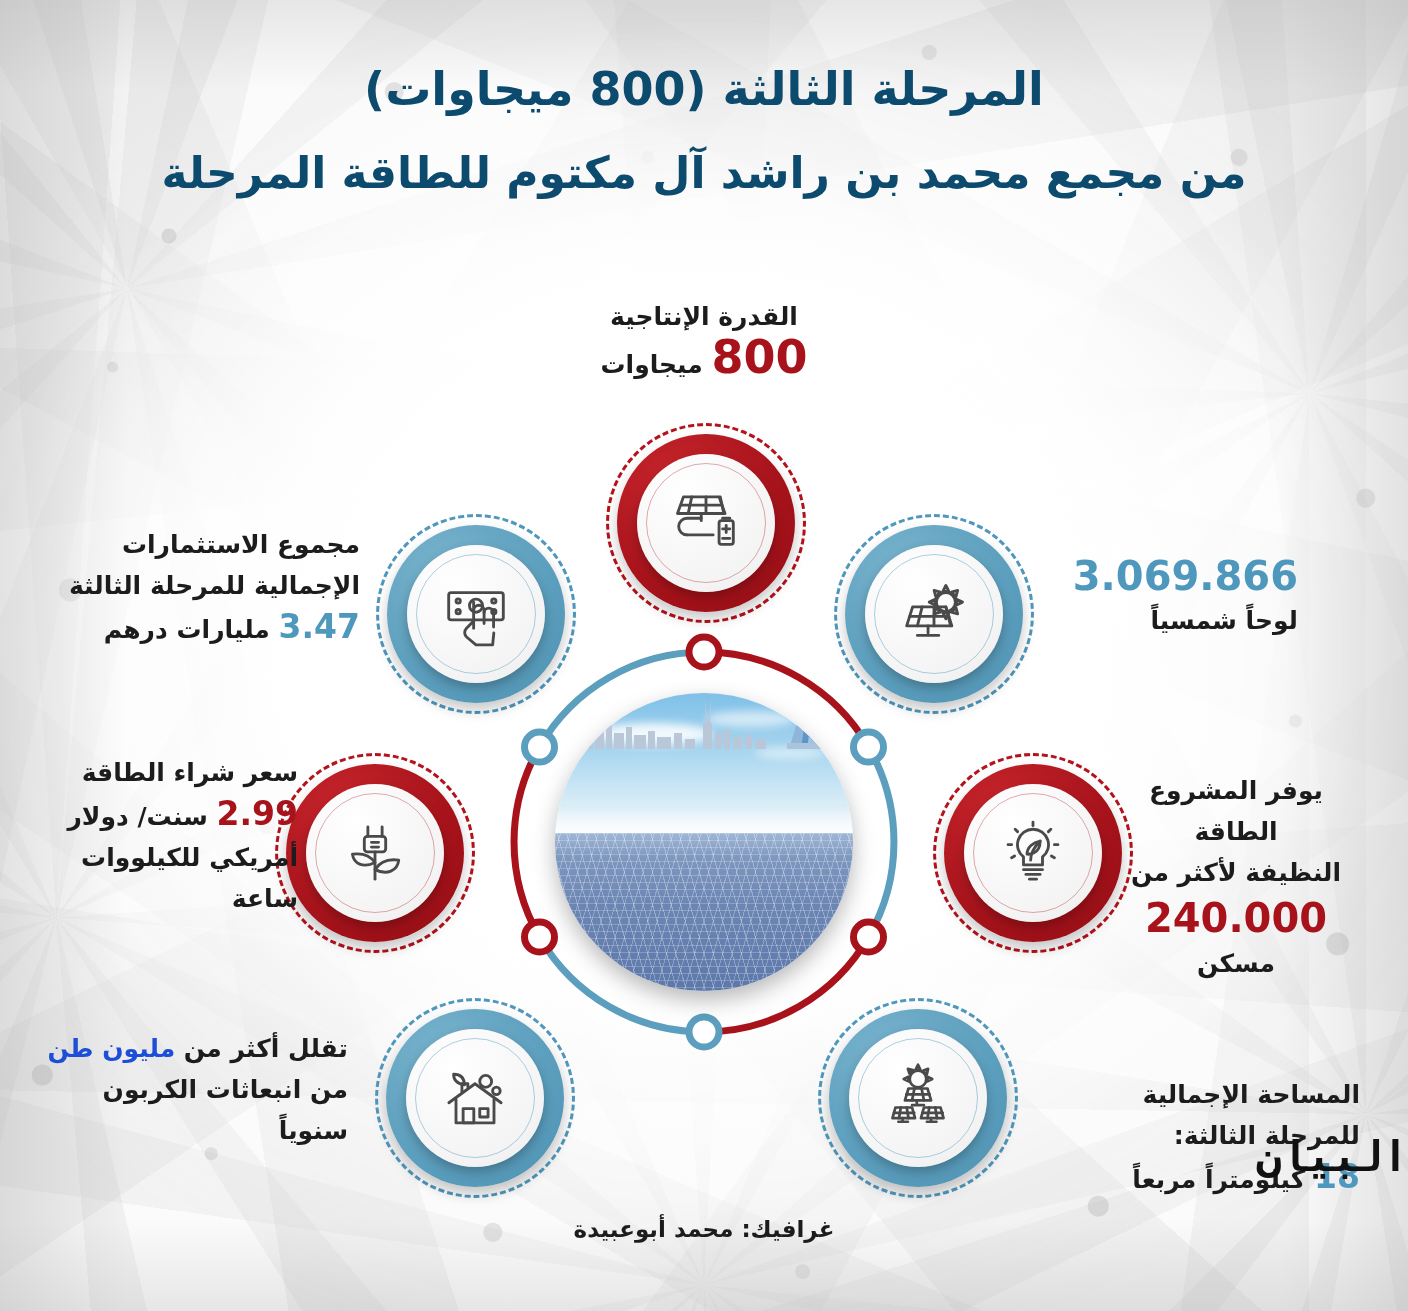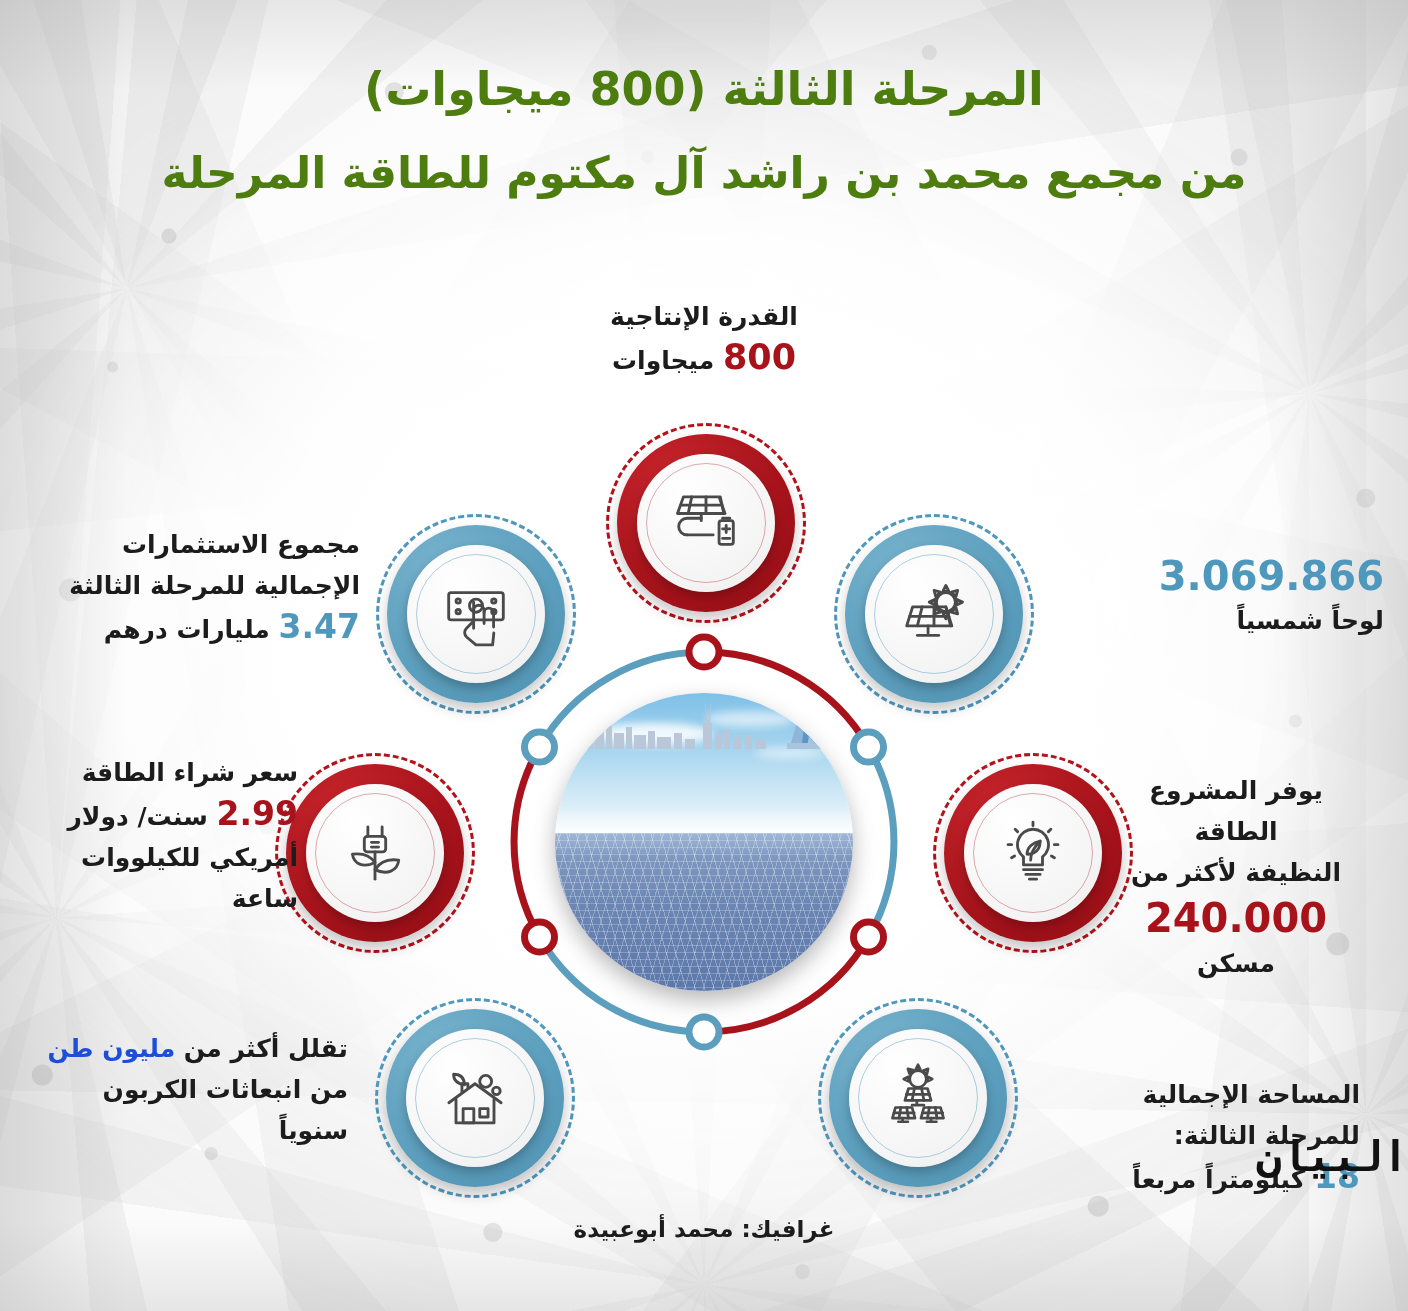--- a/index.html
+++ b/index.html
@@ -49,21 +49,21 @@
       linear-gradient(to left,  rgba(170,170,170,.30), transparent 9%),
       linear-gradient(to bottom, rgba(170,170,170,.26), transparent 7%),
       linear-gradient(to top,    rgba(170,170,170,.26), transparent 7%);
   }
 
   .stage{position:absolute;inset:0;z-index:3;}
 
   
   .title-wrap{position:absolute;top:58px;left:0;right:0;text-align:center;}
   .title-l1,.title-l2{
-    font-weight:bold;color:#4d7c0f;letter-spacing:-.5px;
+    font-weight:bold;color:#0c4a6e;letter-spacing:-.5px;
     font-family:"DejaVu Sans","Liberation Sans",sans-serif;
   }
   .title-l1{font-size:46px;line-height:62px;}
   .title-l2{font-size:44px;line-height:62px;margin-top:22px;}
 
   
   .petal{position:absolute;width:178px;height:178px;}
   .petal .dash{
     position:absolute;inset:-11px;border-radius:50%;
     border:3px dashed #b5121b;
@@ -122,22 +122,22 @@
     background:linear-gradient(to top, rgba(255,255,255,.85), rgba(255,255,255,0));}
 
   
   .callout{position:absolute;color:#1c1c1c;font-size:25px;line-height:41px;font-weight:600;}
   .callout .num{font-weight:bold;font-size:33px;}
   .num.red{color:#a8121b;}
   .num.blue{color:#4e97bd;}
   .hl-blue{color:#1d4ed8;font-weight:bold;}
 
   #label-capacity  {left:0;right:0;top:296px;text-align:center;}
-  #label-capacity .num{font-size:35px;}
-  #label-panels    {left:1084px;top:552px;width:300px;}
+  #label-capacity .num{font-size:46px;}
+  #label-panels    {left:998px;top:552px;width:300px;}
   #label-panels .num{font-size:40px;display:block;line-height:48px;}
   #label-homes     {left:1110px;top:770px;width:252px;text-align:center;}
   #label-homes .num{font-size:40px;display:block;line-height:50px;}
   #label-area      {left:1055px;top:1026px;width:305px;text-align:right;margin-top:48px;}
   #label-carbon    {left:18px;top:1028px;width:330px;text-align:right;}
   #label-price     {left:8px;top:752px;width:290px;text-align:right;}
   #label-investment{left:40px;top:524px;width:320px;text-align:right;}
 
   
   #brand{position:absolute;left:8px;right:0;top:1132px;text-align:right;

